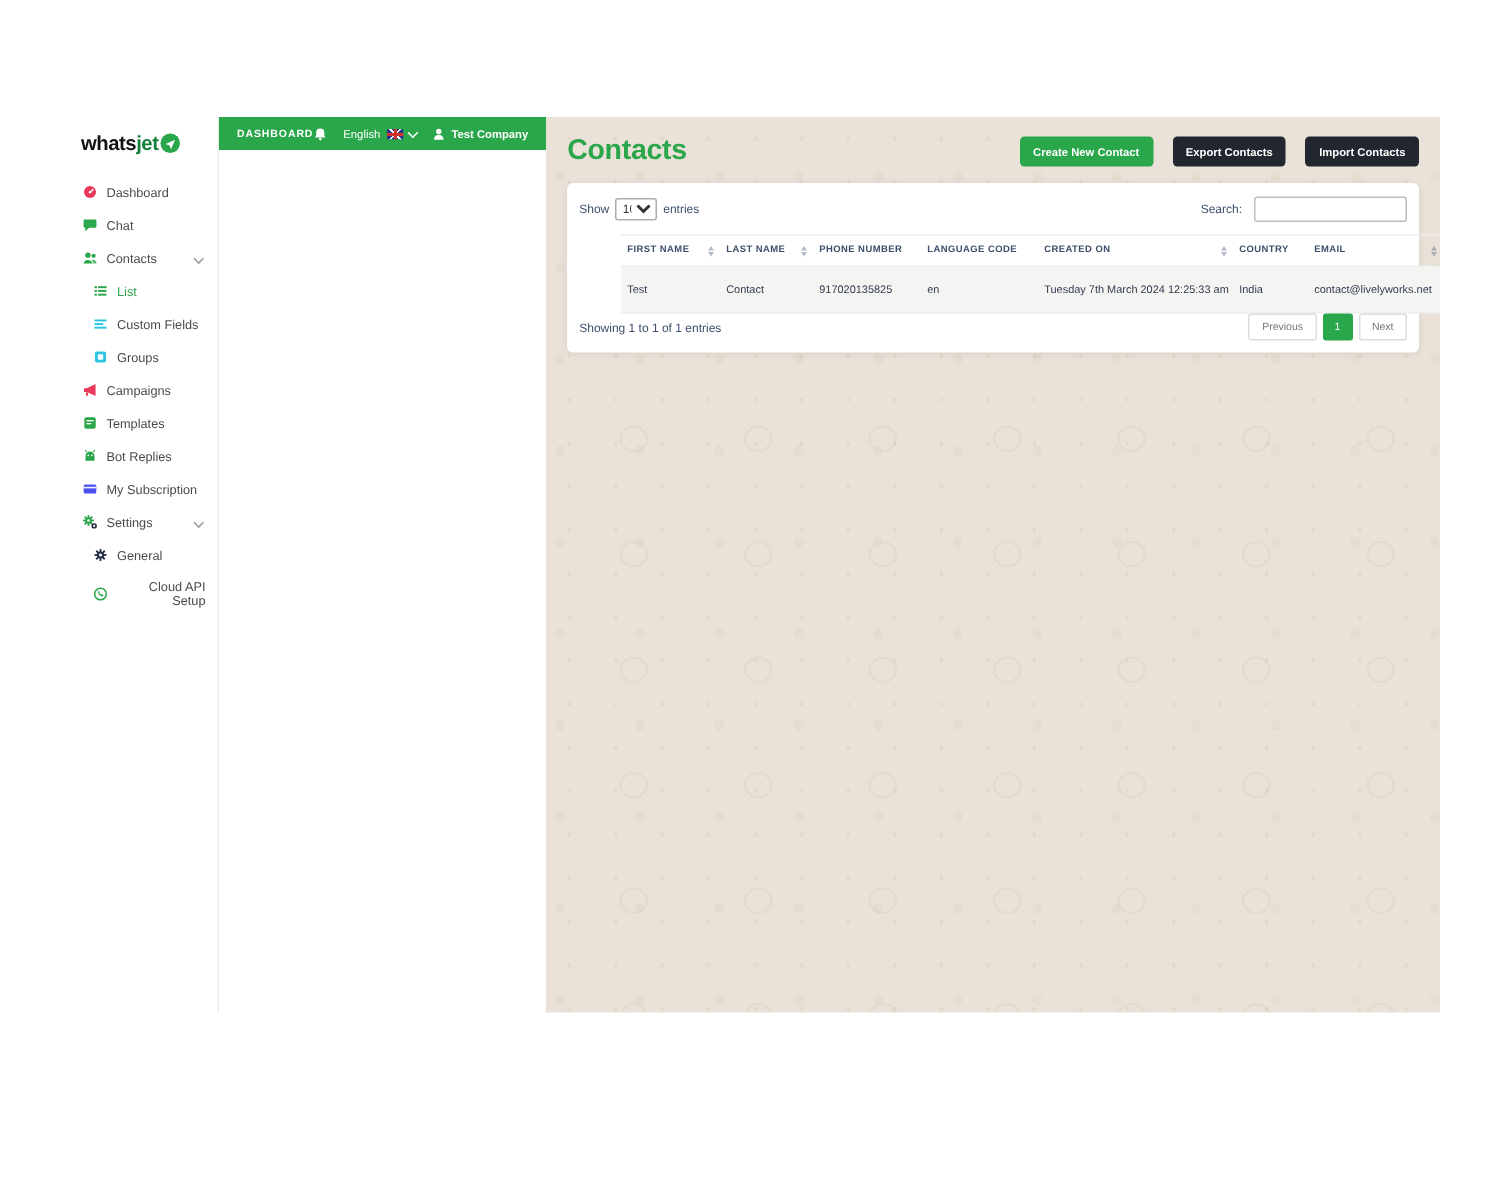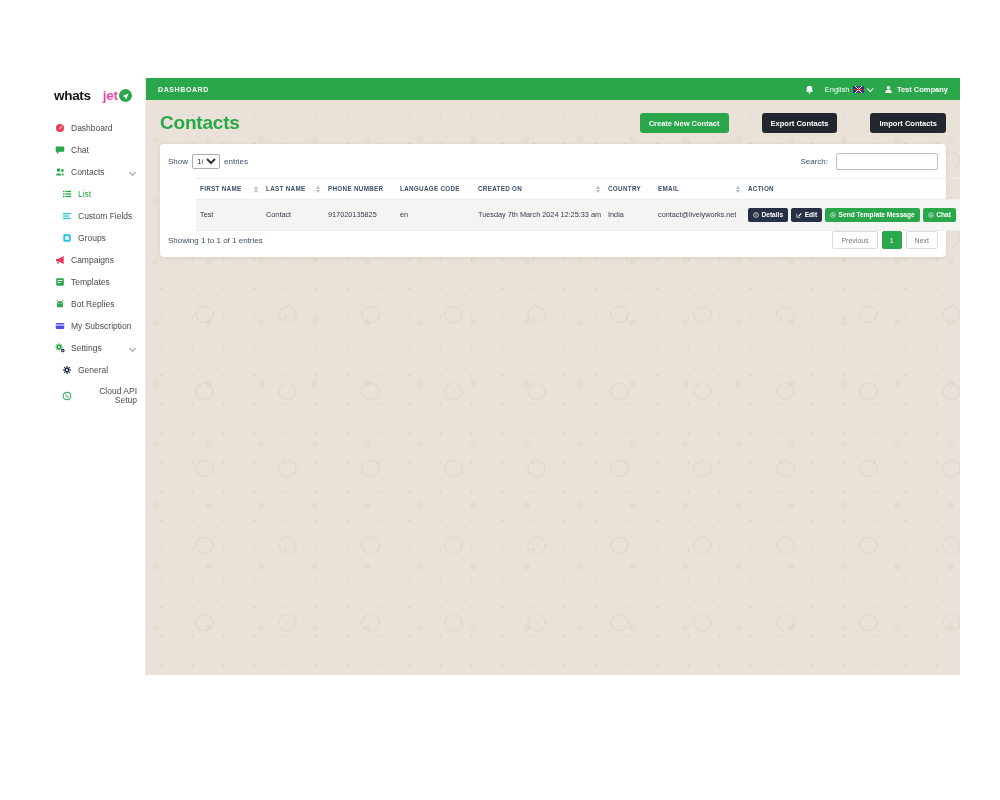--- a/index.html
+++ b/index.html
@@ -6,32 +6,32 @@
   html,body{margin:0;padding:0;}
   body{
     width:1000px;height:800px;background:#ffffff;position:relative;
     font-family:"Liberation Sans",sans-serif;-webkit-font-smoothing:antialiased;
   }
   .app{position:absolute;left:45px;top:78px;width:915px;height:597px;display:flex;background:#fff;}
 
   
   .sidebar{width:100px;flex:none;background:#fff;border-right:1px solid #ededed;display:flex;flex-direction:column;text-align:right;}
   .logo{display:flex;align-items:center;padding:10px 6px 14px 9px;font-size:13.5px;font-weight:bold;color:#121212;letter-spacing:-.3px;cursor:pointer;}
-  .logo .accent{color:#ec4899;margin-left:12px;}
+  .logo .accent{color:#15803d;}
   .logo-badge{width:13px;height:13px;border-radius:50%;background:#2aa64b;display:inline-flex;align-items:center;justify-content:center;margin-left:1px;flex:none;}
   .nav{font-size:8.5px;color:#4a4a4a;}
   .nav-item{display:flex;align-items:center;gap:6px;padding:6px 8px 6px 10px;cursor:pointer;line-height:1;}
   .nav-item.child{padding-left:17px;}
   .nav-item .nicon{width:10px;height:10px;flex:none;display:inline-flex;}
   .nav-item .nicon svg{width:10px;height:10px;}
   .nav-item.active .nlabel{color:#2aa64b;}
   .chev{margin-left:auto;width:4px;height:4px;border-right:1.2px solid #999;border-bottom:1.2px solid #999;transform:rotate(45deg);margin-right:2px;flex:none;}
 
   
-  .main{flex:1;display:flex;flex-direction:column;min-width:0;}
+  .main{flex:1;display:flex;min-width:0;}
   .topbar{height:22px;flex:none;background:#2aa64b;color:#fff;display:flex;align-items:center;padding:0 12px;}
   .breadcrumb{font-size:7px;font-weight:bold;letter-spacing:.6px;}
   .top-right{margin-left:auto;display:flex;align-items:center;gap:11px;font-size:7.5px;}
   .lang{display:flex;align-items:center;gap:4px;cursor:pointer;}
   .flag{width:11px;height:7px;border-radius:1px;flex:none;
     background:
       linear-gradient(0deg, transparent 36%, #d0342c 36%, #d0342c 64%, transparent 64%),
       linear-gradient(90deg, transparent 42%, #d0342c 42%, #d0342c 58%, transparent 58%),
       linear-gradient(45deg, transparent 46%, #fff 46%, #fff 54%, transparent 54%),
       linear-gradient(-45deg, transparent 46%, #fff 46%, #fff 54%, transparent 54%),
@@ -48,21 +48,21 @@
       radial-gradient(transparent 8px, rgba(186,170,148,.14) 8px, rgba(186,170,148,.14) 9.5px, transparent 9.5px),
       radial-gradient(rgba(186,170,148,.10) 3px, transparent 3.5px);
     background-size:31px 29px, 83px 77px, 53px 61px;
     background-position:0 0, 17px 22px, 36px 9px;}
 
   .page-head{display:flex;align-items:center;}
   .page-title{margin:0;font-size:19px;font-weight:bold;color:#2aa64b;letter-spacing:-.2px;}
   .head-actions{margin-left:auto;display:flex;gap:13px;}
   .btn{font-family:inherit;font-size:7.5px;font-weight:bold;color:#fff;padding:5.5px 9px;border-radius:3px;border:none;cursor:pointer;white-space:nowrap;}
   .btn-green{background:#2aa64b;}
-  .btn-dark{background:#22262e;margin-left:20px;}
+  .btn-dark{background:#22262e;}
 
   .card{background:#fff;border-radius:4px;margin-top:10px;padding:9px 8px 8px;box-shadow:0 1px 4px rgba(70,58,45,.10);}
   .controls{display:flex;align-items:center;font-size:8px;color:#3d4f6b;}
   .controls select{width:28px;height:15px;font-size:8px;margin:0 4px;border:1px solid #a9adb4;border-radius:2px;font-family:inherit;color:#333;background:#fff;}
   .search{margin-left:auto;display:flex;align-items:center;gap:8px;}
   .search input{width:92px;height:15px;border:1px solid #b9bdc4;border-radius:2px;font-size:8px;padding:0 4px;font-family:inherit;outline:none;}
 
   table{width:100%;border-collapse:collapse;margin-top:8px;table-layout:fixed;margin-left:28px;}
   th{font-size:6.3px;color:#3d4f6b;text-transform:uppercase;letter-spacing:.3px;text-align:left;padding:5.5px 4px;border-top:1px solid #ededed;border-bottom:1px solid #ededed;font-weight:bold;white-space:nowrap;overflow:hidden;cursor:pointer;}
   .sort{float:right;display:inline-flex;flex-direction:column;gap:1.5px;margin-top:1px;opacity:.5;}

